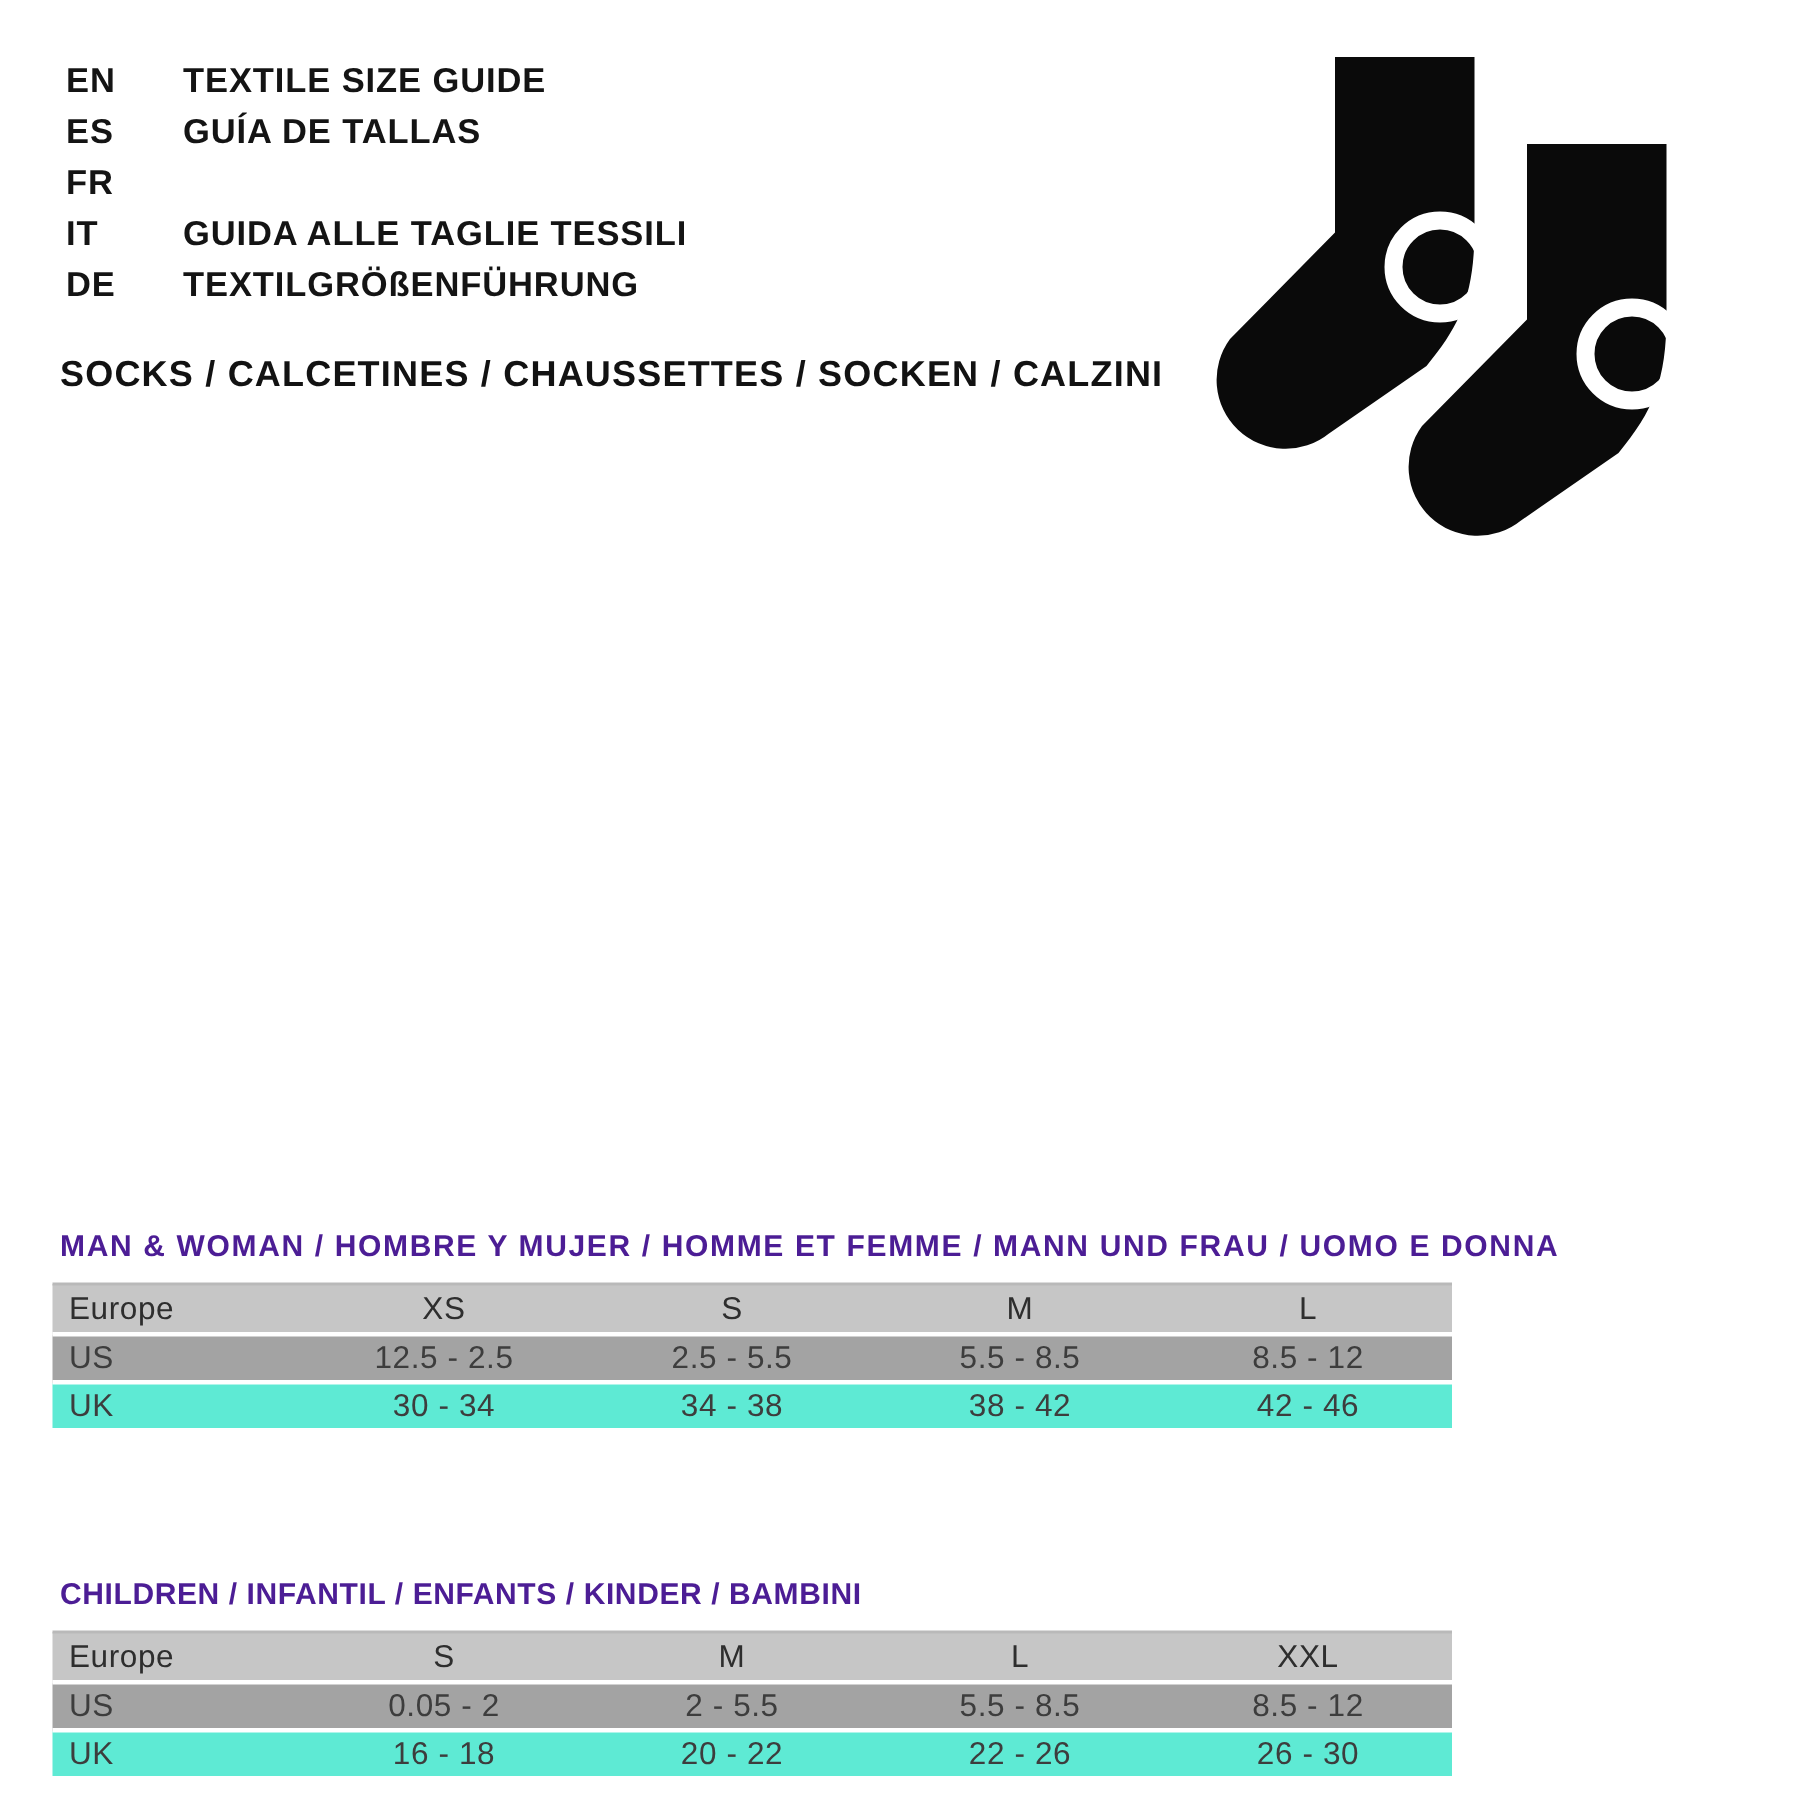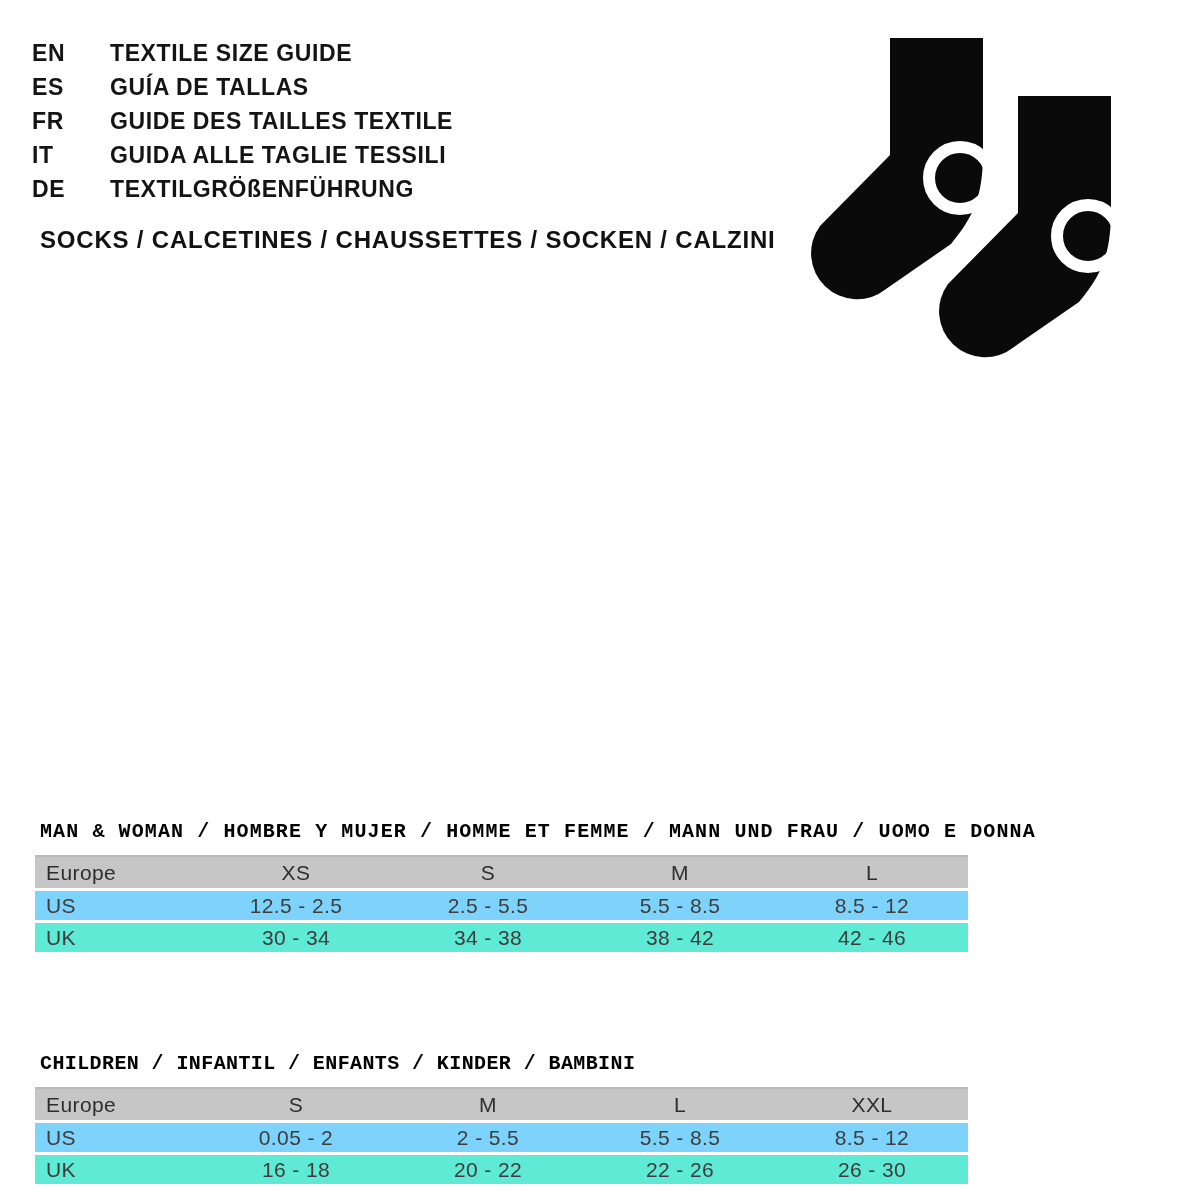--- a/index.html
+++ b/index.html
@@ -12,38 +12,38 @@
     position: relative;
     width: 1200px;
     height: 1200px;
     background: #ffffff;
     overflow: hidden;
   }
 
   
   .lang-block {
     position: absolute;
-    left: 32px;
+    left: 44px;
     top: 36px;
   }
   .lang-row {
     display: flex;
     line-height: 34px;
     font-weight: 700;
     font-size: 23px;
     letter-spacing: 0.6px;
     color: #141414;
   }
   .lang-code { width: 78px; }
 
   
   .category-line {
     position: absolute;
     left: 40px;
-    top: 226px;
+    top: 236px;
     font-weight: 700;
     font-size: 24px;
     letter-spacing: 0.8px;
     color: #121212;
   }
 
   
   .socks-svg {
     position: absolute;
     left: 780px;
@@ -54,24 +54,23 @@
 
   
   .size-section { position: absolute; left: 35px; width: 933px; }
   .section-man-woman { top: 820px; }
   .section-children  { top: 1031px; margin-top: 21px; }
 
   .section-title {
     font-weight: 700;
     font-size: 20px;
     letter-spacing: 1.1px;
-    color: #000000;
+    color: #4c1d95;
     margin: 0 0 12px 5px;
     white-space: nowrap;
-    font-family: Liberation Mono, monospace;
   }
   .section-children .section-title { letter-spacing: 0.4px; }
 
   table.size-table {
     width: 100%;
     border-collapse: collapse;
     table-layout: fixed;
   }
   .size-table col.c-label { width: 165px; }
 
@@ -87,40 +86,39 @@
     height: 31px;
     background: #c6c6c6;
     color: #2e2e2e;
     border-top: 2px solid #b9b9b9;
     border-bottom: 3px solid #ffffff;
   }
   .size-table td { height: 29px; color: #3d3d3d; }
   .size-table th:first-child,
   .size-table td:first-child { text-align: left; padding-left: 11px; }
 
-  .size-table tr.row-us td { background: #7dd3fc; border-bottom: 3px solid #ffffff; }
+  .size-table tr.row-us td { background: #a3a3a3; border-bottom: 3px solid #ffffff; }
   .size-table tr.row-uk td { background: #5eead4; }
 </style>
 </head>
 <body>
 
 <div class="page">
 
   <div class="lang-block">
     <div class="lang-row">
       <span class="lang-code">EN</span>
       <span class="lang-label">TEXTILE SIZE GUIDE</span>
     </div>
     <div class="lang-row">
       <span class="lang-code">ES</span>
       <span class="lang-label">GUÍA DE TALLAS</span>
     </div>
     <div class="lang-row">
       <span class="lang-code">FR</span>
-      <span class="lang-label">GUIDE DES TAILLES TEXTILE</span>
     </div>
     <div class="lang-row">
       <span class="lang-code">IT</span>
       <span class="lang-label">GUIDA ALLE TAGLIE TESSILI</span>
     </div>
     <div class="lang-row">
       <span class="lang-code">DE</span>
       <span class="lang-label">TEXTILGRÖßENFÜHRUNG</span>
     </div>
   </div>

